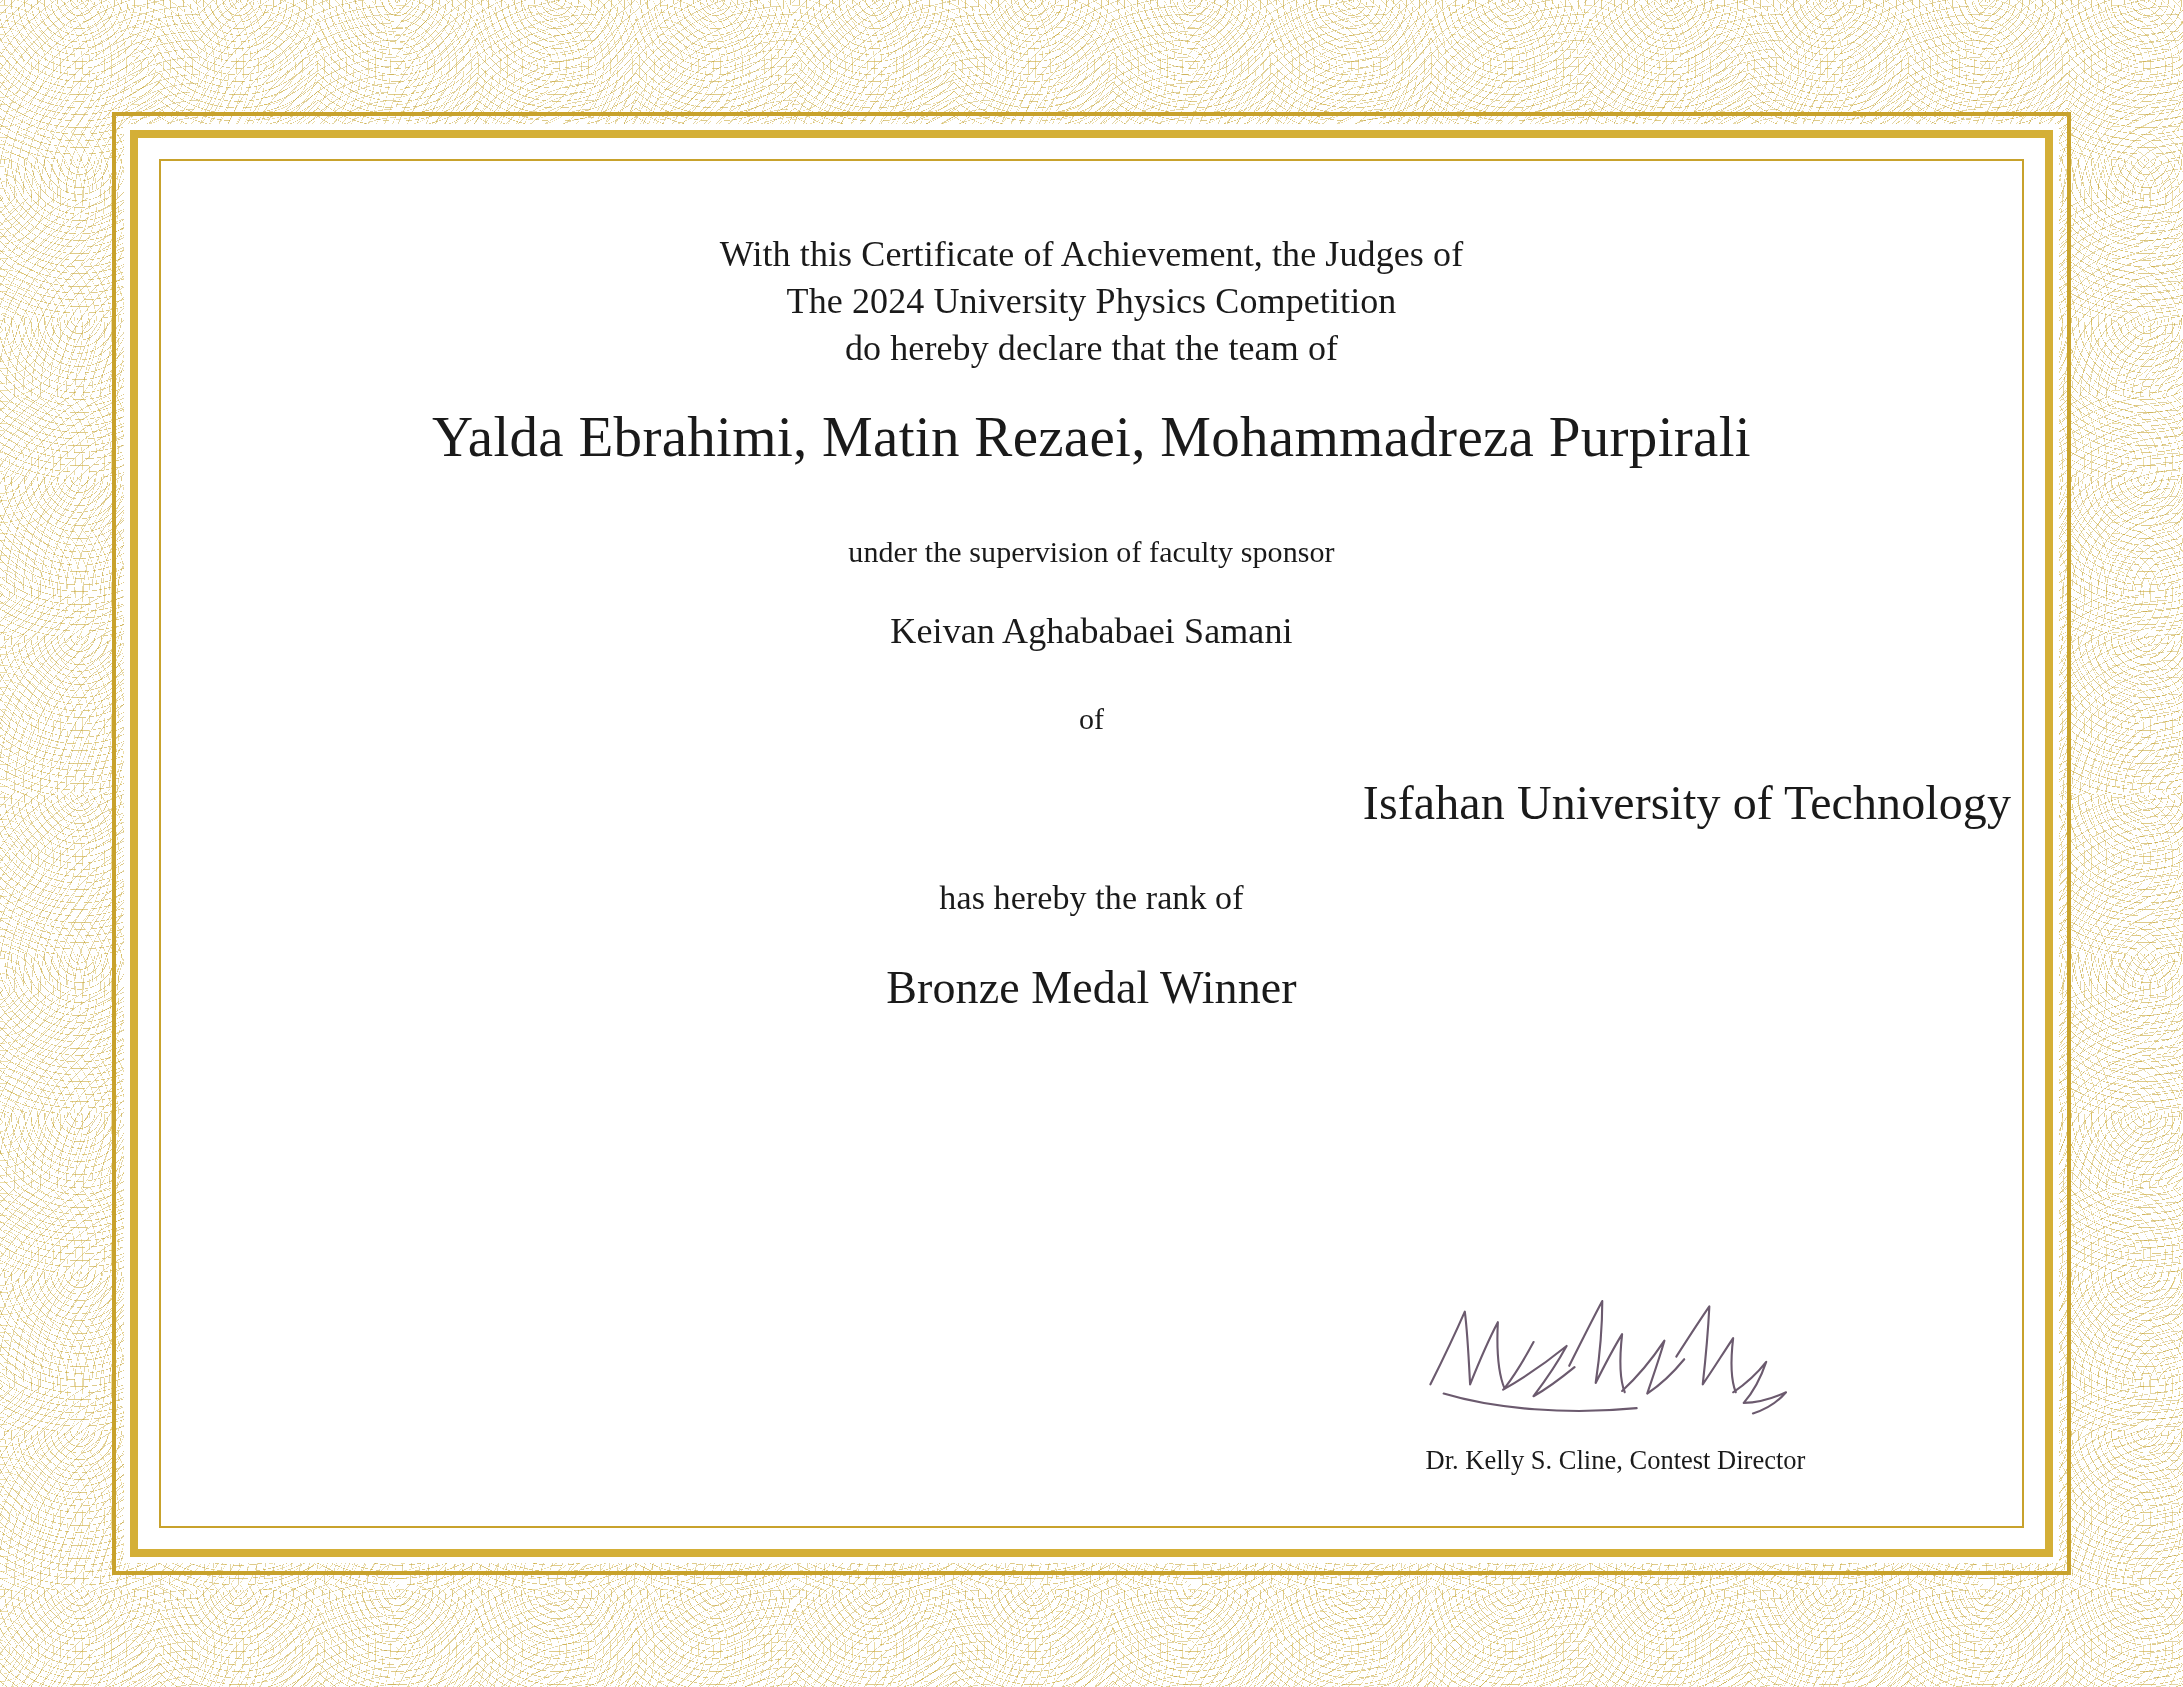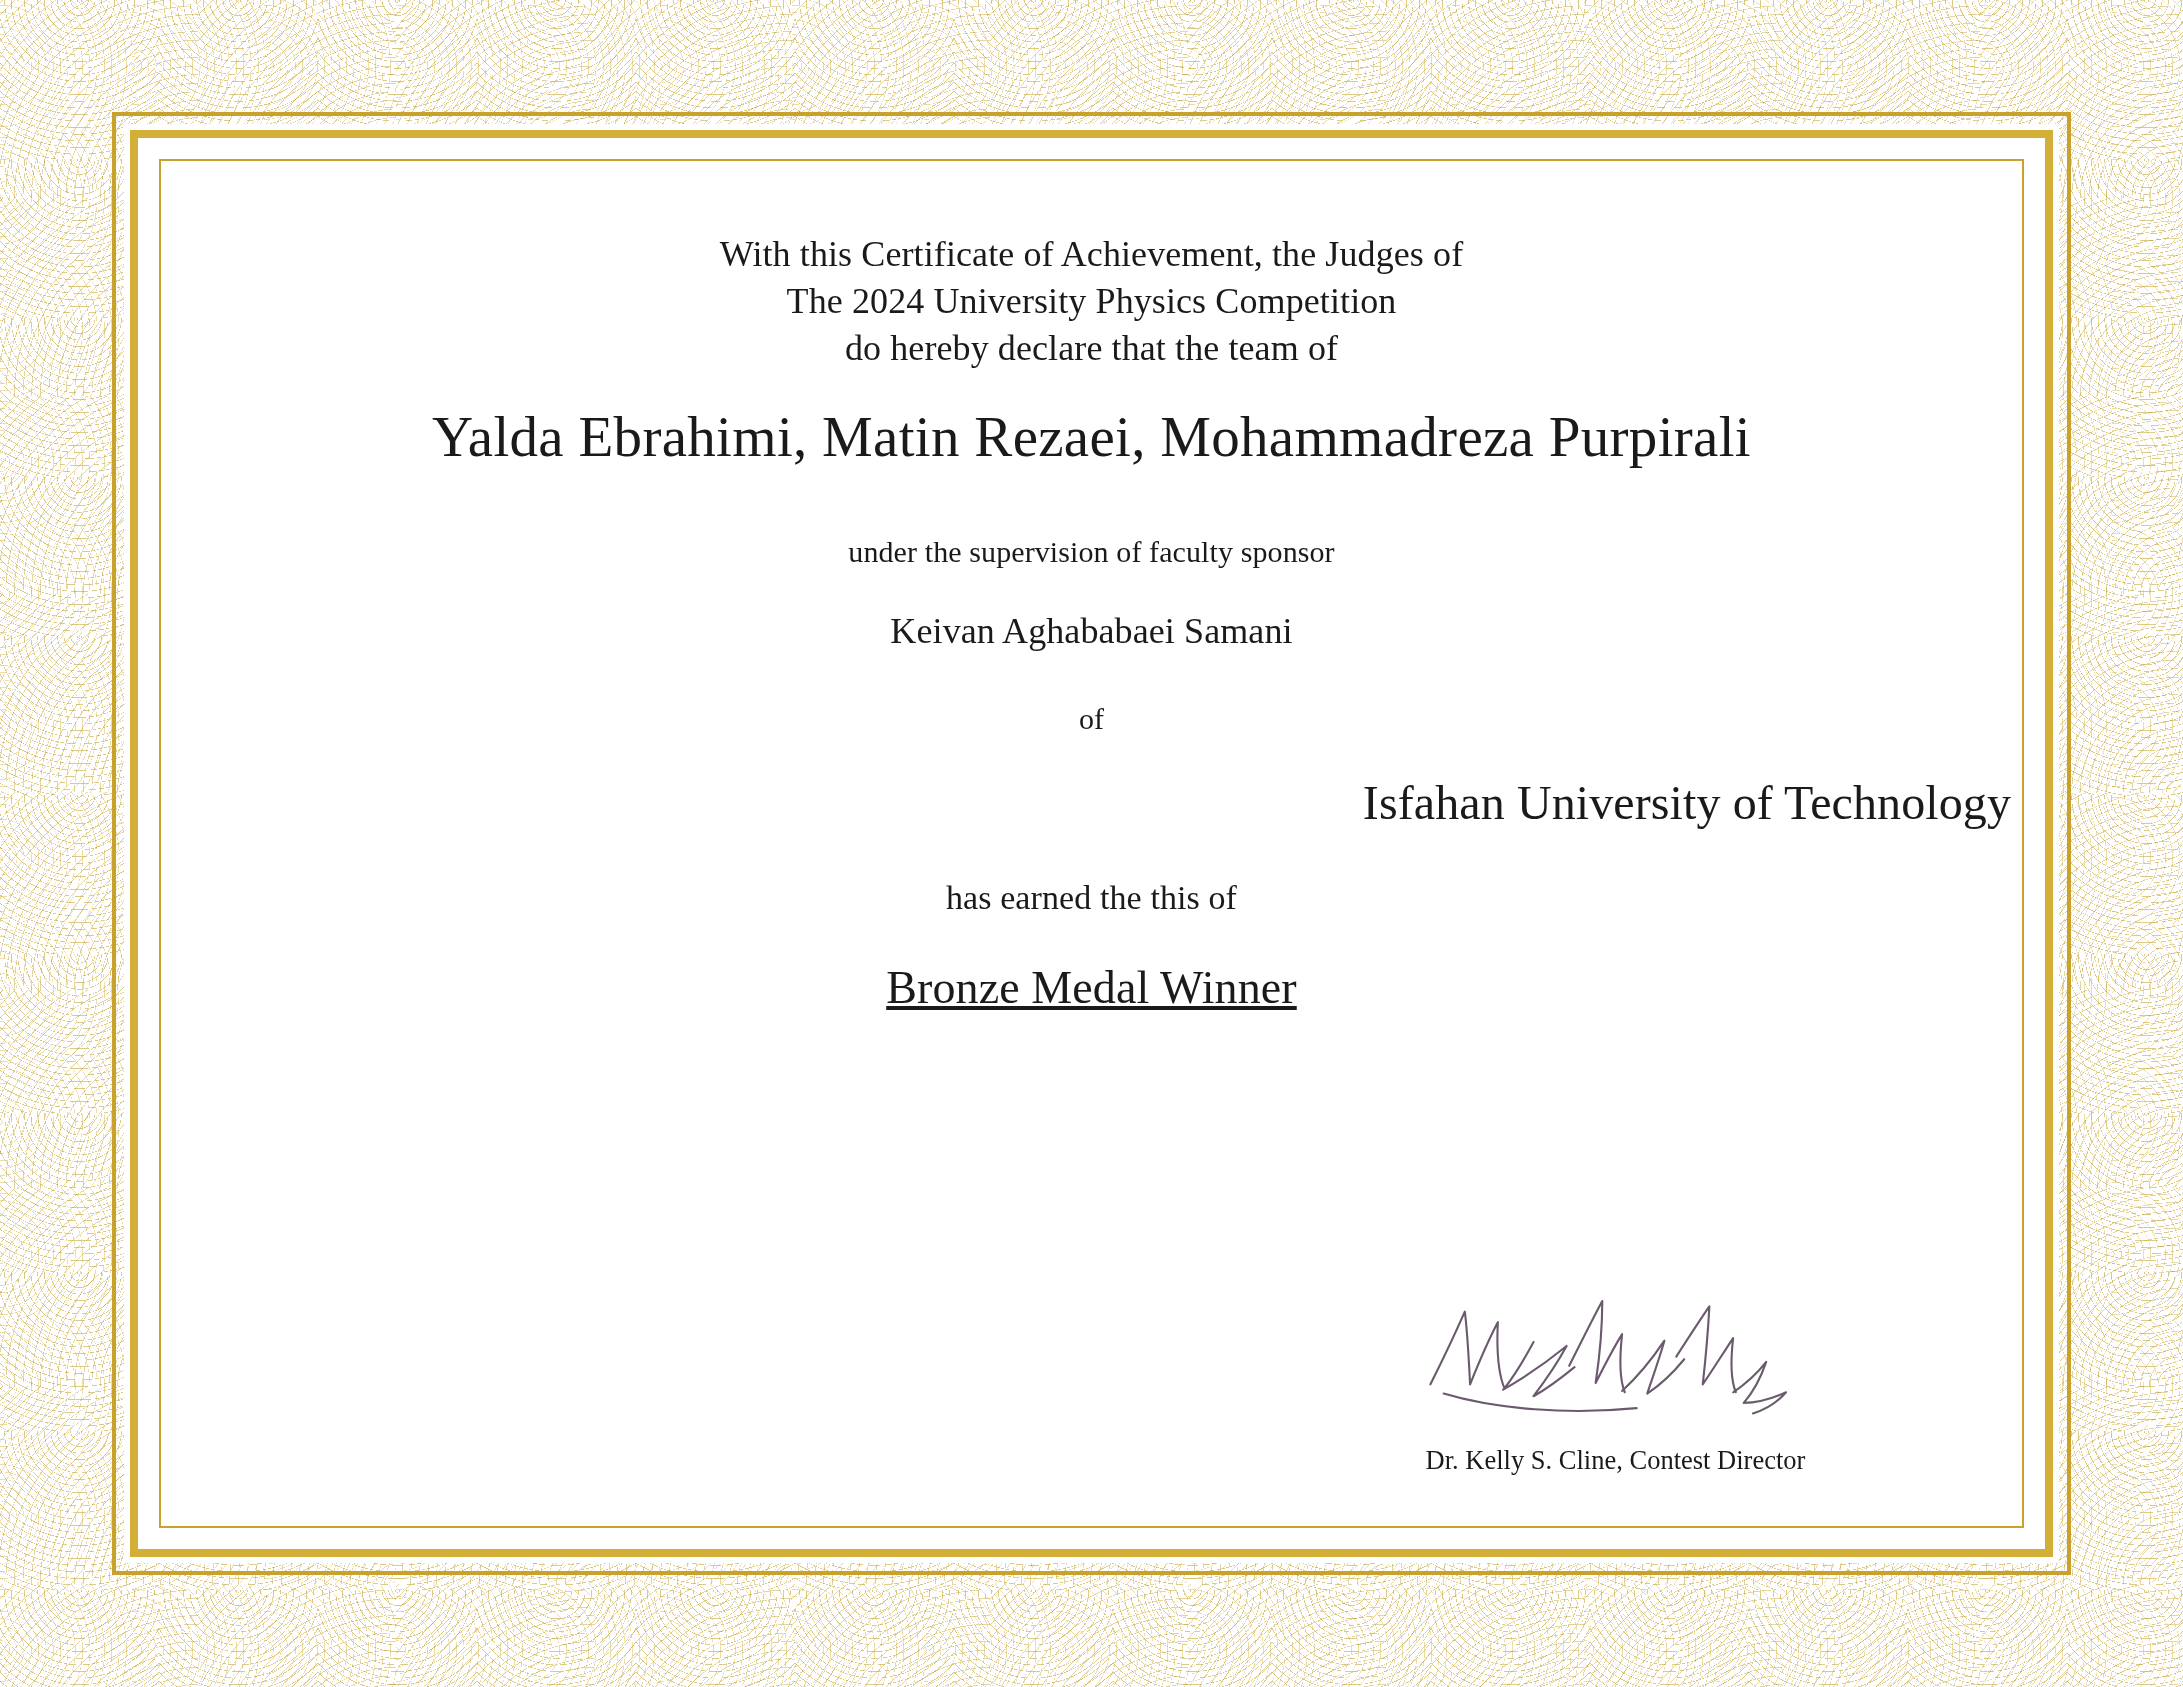--- a/index.html
+++ b/index.html
@@ -149,21 +149,20 @@
   }
 
   .rank-label {
     font-size: 34px;
     margin-top: 41px;
   }
 
   .rank-value {
     font-size: 46px;
     margin-top: 38px;
-    text-decoration: underline;
   }
 
   
   .signature-block {
     position: absolute;
     right: 38px;
     bottom: 38px;
     width: 715px;
     text-align: center;
   }
@@ -201,21 +200,21 @@
 
     <div class="line team-names">Yalda Ebrahimi, Matin Rezaei, Mohammadreza Purpirali</div>
 
     <div class="line sponsor-label">under the supervision of faculty sponsor</div>
     <div class="line sponsor-name">Keivan Aghababaei Samani</div>
 
     <div class="line of-word">of</div>
 
     <div class="line institution">Isfahan University of Technology</div>
 
-    <div class="line rank-label">has earned the this of</div>
+    <div class="line rank-label">has hereby the rank of</div>
     <div class="line rank-value">Bronze Medal Winner</div>
 
     <div class="signature-block">
       <svg class="signature-svg" viewBox="0 0 640 240" aria-hidden="true">
         <g fill="none" stroke="#6b5a6e" stroke-width="3.2" stroke-linecap="round" stroke-linejoin="round">
           <path d="M40 150 C 60 110, 78 72, 92 40 C 96 70, 98 112, 100 150 C 112 120, 126 86, 142 56 C 140 96, 142 132, 152 156 C 166 138, 182 112, 196 86"></path>
           <path d="M150 158 C 182 140, 214 118, 246 92 C 232 118, 214 144, 196 168 C 214 158, 236 142, 258 124"></path>
           <path d="M250 122 C 268 86, 286 50, 300 24 C 300 62, 296 108, 290 148 C 300 128, 314 100, 330 74 C 326 110, 326 142, 334 162"></path>
           <path d="M330 160 C 352 140, 374 114, 394 84 C 386 112, 376 140, 368 164 C 386 152, 406 134, 424 112"></path>
           <path d="M412 108 C 430 80, 448 52, 462 32 C 460 72, 456 114, 452 150 C 466 130, 482 104, 498 80 C 494 114, 494 142, 502 162"></path>

